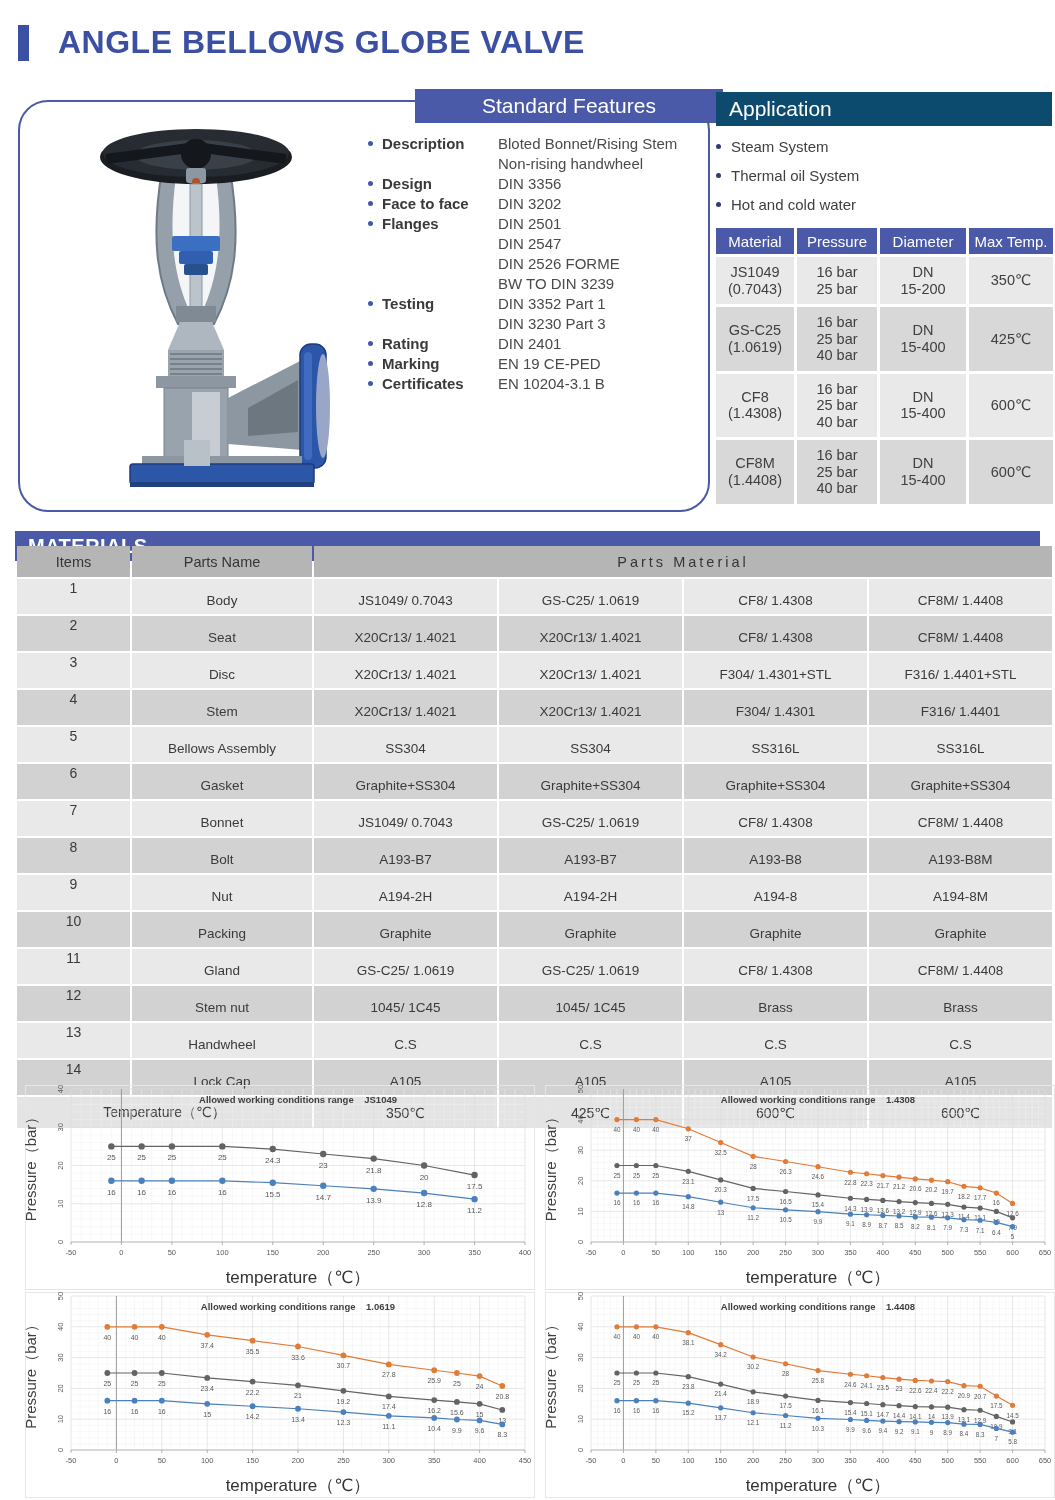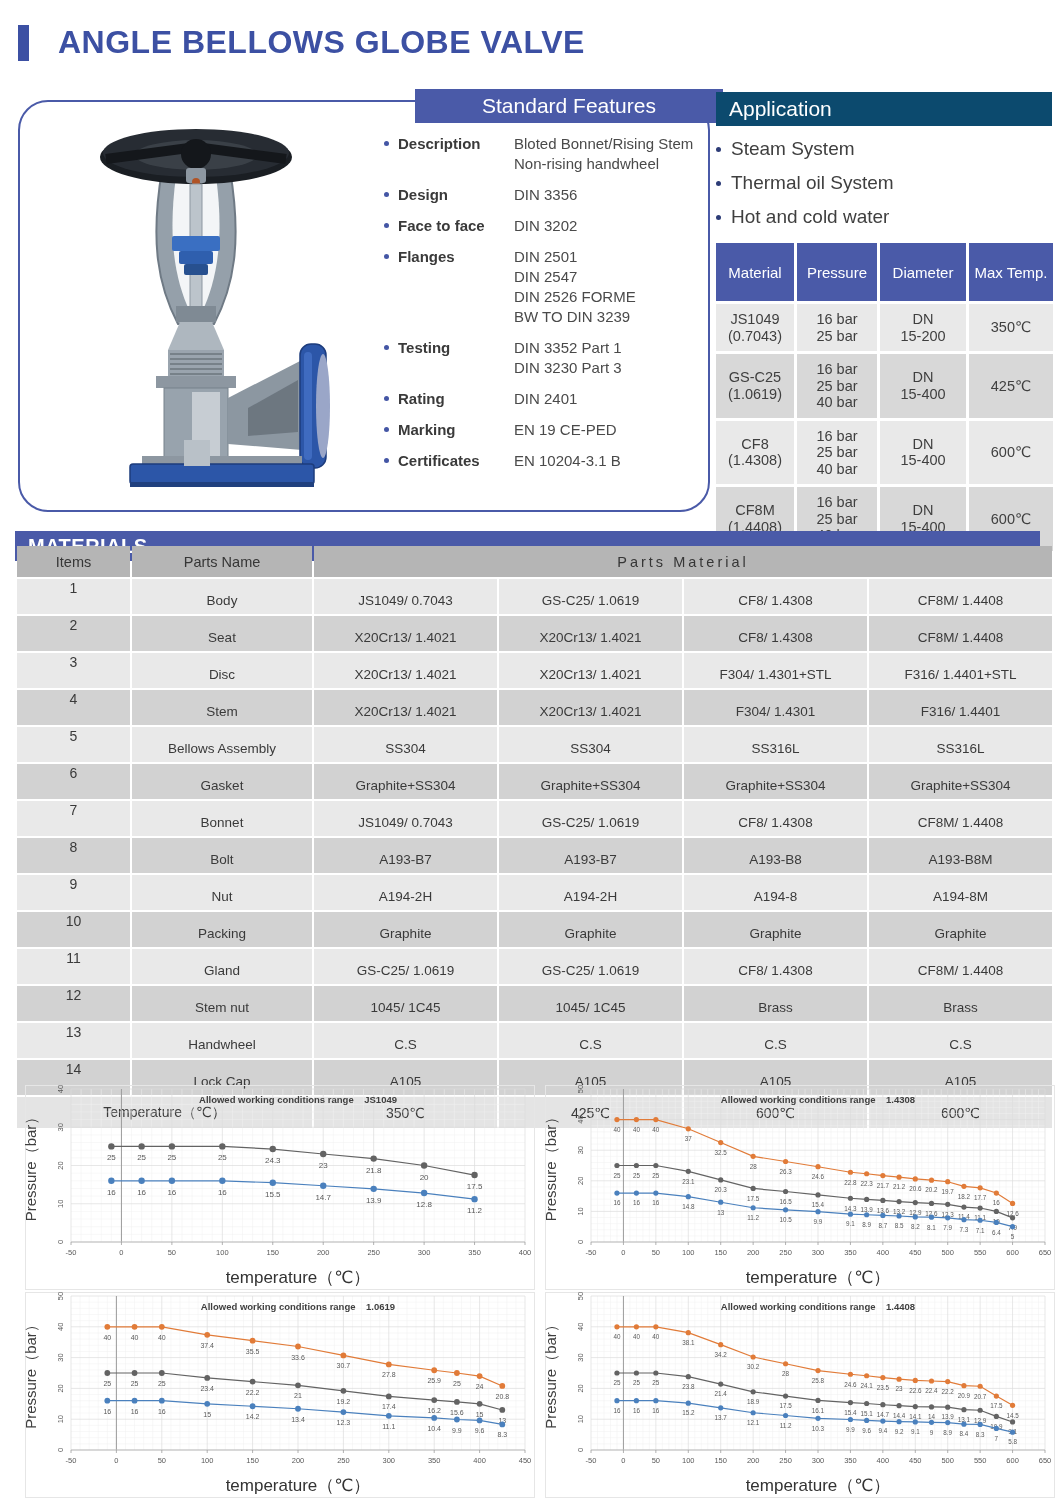--- a/index.html
+++ b/index.html
@@ -10,37 +10,37 @@
   .title-row{position:absolute;left:18px;top:24px;display:flex;align-items:center;gap:29px;}
   .title-bar{width:11px;height:36px;background:#3c50a3;}
   .page-title{margin:0;font-size:32px;font-weight:bold;color:#3c50a3;letter-spacing:.5px;}
 
   
   .feature-box{position:absolute;left:18px;top:100px;width:688px;height:408px;
     border:2px solid #4a5aa8;border-radius:30px;background:#fff;}
   .sf-banner{position:absolute;left:395px;top:-13px;width:308px;height:34px;background:#4a5aa8;
     color:#fff;font-size:21px;display:flex;align-items:center;justify-content:center;}
   .valve{position:absolute;left:26px;top:8px;}
-  .features{position:absolute;left:364px;top:32px;width:336px;display:flex;flex-direction:column;gap:11px;}
+  .features{position:absolute;left:348px;top:32px;width:336px;display:flex;flex-direction:column;}
   .feat-row{display:flex;font-size:15px;line-height:19px;color:#3f3f3f;}
   .feat-bullet{width:5px;height:5px;border-radius:50%;background:#4456a5;margin:7px 9px 0 0;flex:none;}
   .feat-label{width:116px;font-weight:bold;flex:none;color:#3a3a3a;}
   .feat-values{color:#4a4a4a;}
   .feat-values div{margin-bottom:1px;}
 
   
   .right-col{position:absolute;left:716px;top:92px;width:336px;}
   .app-banner{height:34px;background:#0c4a6e;color:#fff;font-size:21px;display:flex;align-items:center;padding-left:13px;}
   .app-list{list-style:none;margin:12px 0 0 0;padding:0;}
-  .app-list li{display:flex;align-items:center;font-size:19px;color:#3f3f3f;margin-bottom:12px;}
+  .app-list li{display:flex;align-items:center;font-size:15px;color:#3f3f3f;margin-bottom:12px;}
   .app-dot{width:5px;height:5px;border-radius:50%;background:#2d3c77;margin-right:10px;flex:none;}
 
   table{border-collapse:separate;}
   .ptable{margin-top:8px;margin-left:-3px;border-spacing:3px 3px;width:342px;table-layout:fixed;}
-  .ptable th{background:#4a5aa8;color:#fff;font-weight:normal;font-size:15px;height:26px;padding:16px 1px;overflow:hidden;white-space:nowrap;}
+  .ptable th{background:#4a5aa8;color:#fff;font-weight:normal;font-size:15px;height:26px;padding:0 1px;overflow:hidden;white-space:nowrap;}
   .ptable td{text-align:center;font-size:14.5px;color:#3f3f3f;line-height:16.5px;padding:7px 0;}
   .ptable tr.r-light td{background:#e9e9e9;}
   .ptable tr.r-dark td{background:#d8d8d8;}
 
   
   .mat-banner{position:absolute;left:15px;top:531px;width:1025px;height:30px;background:#4a5aa8;color:#fff;
     font-size:20px;font-weight:bold;display:flex;align-items:center;padding-left:13px;box-sizing:border-box;letter-spacing:.5px;}
   .mtable{position:absolute;left:15px;top:544px;width:1032px;border-spacing:2px 2px;table-layout:fixed;}
   .mtable th{background:#b5b5b5;font-weight:normal;font-size:14.5px;color:#363636;height:29px;}
   .mtable th.pm{letter-spacing:3px;}

